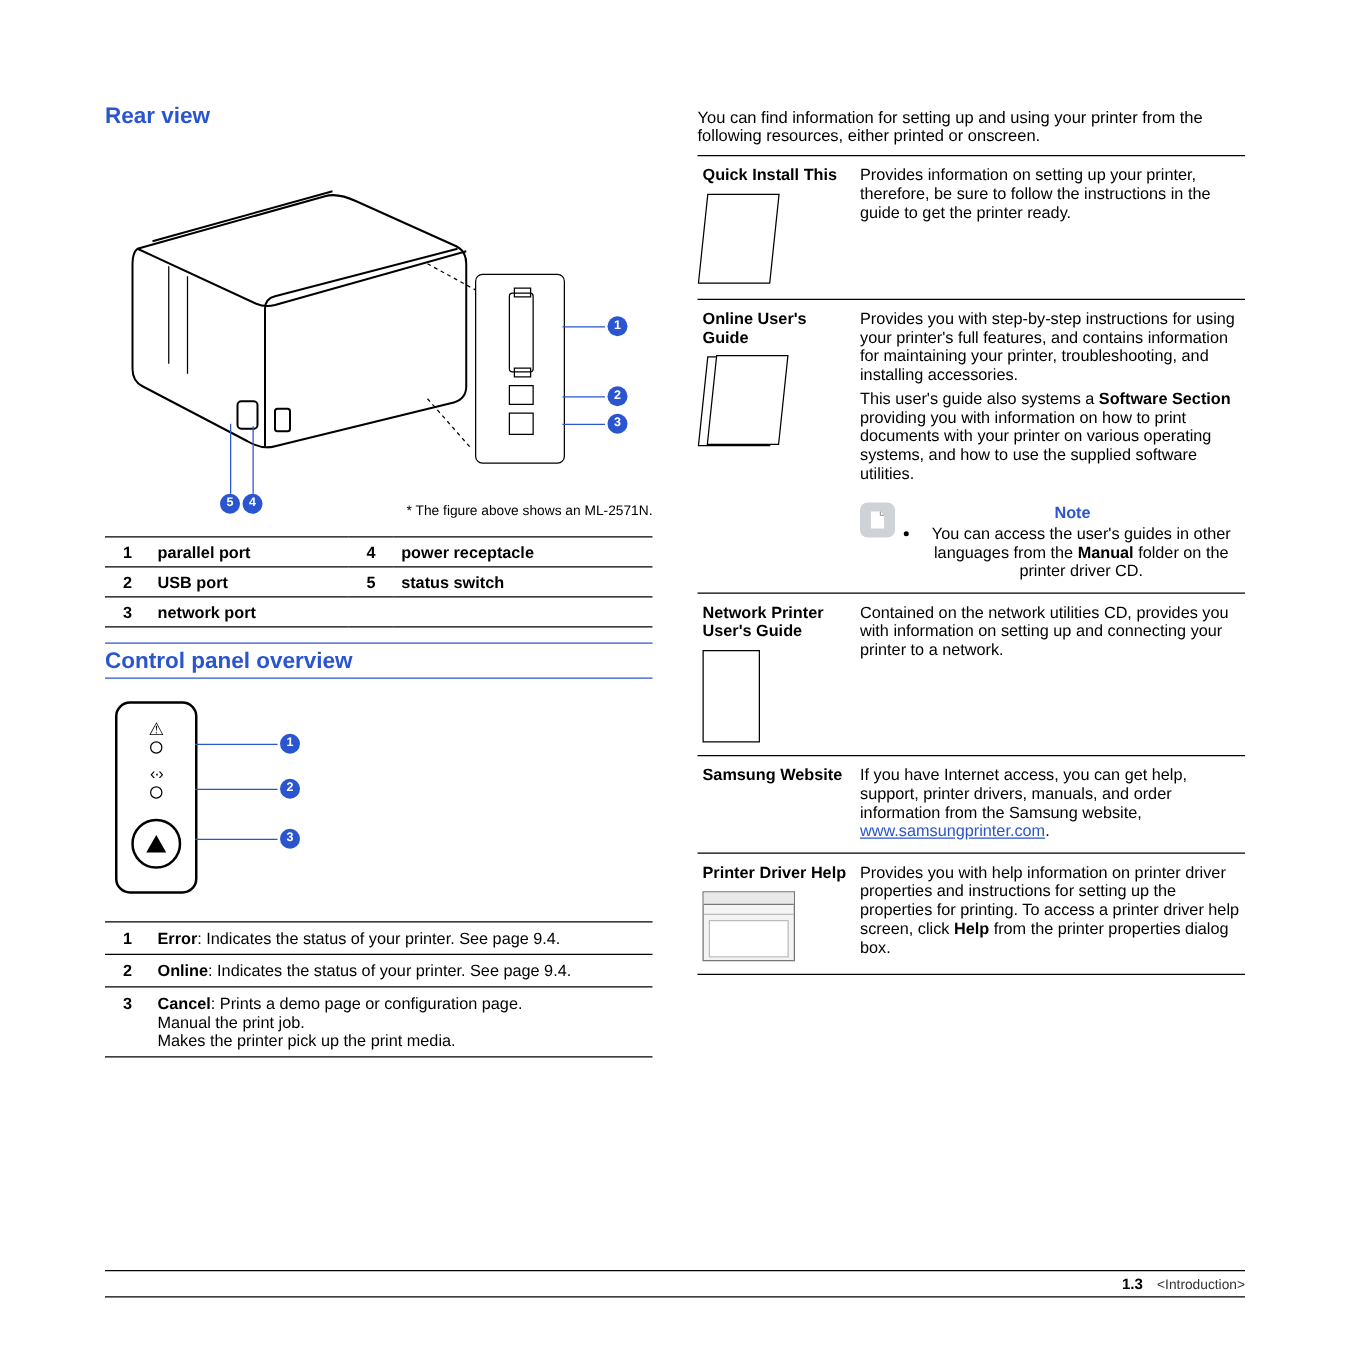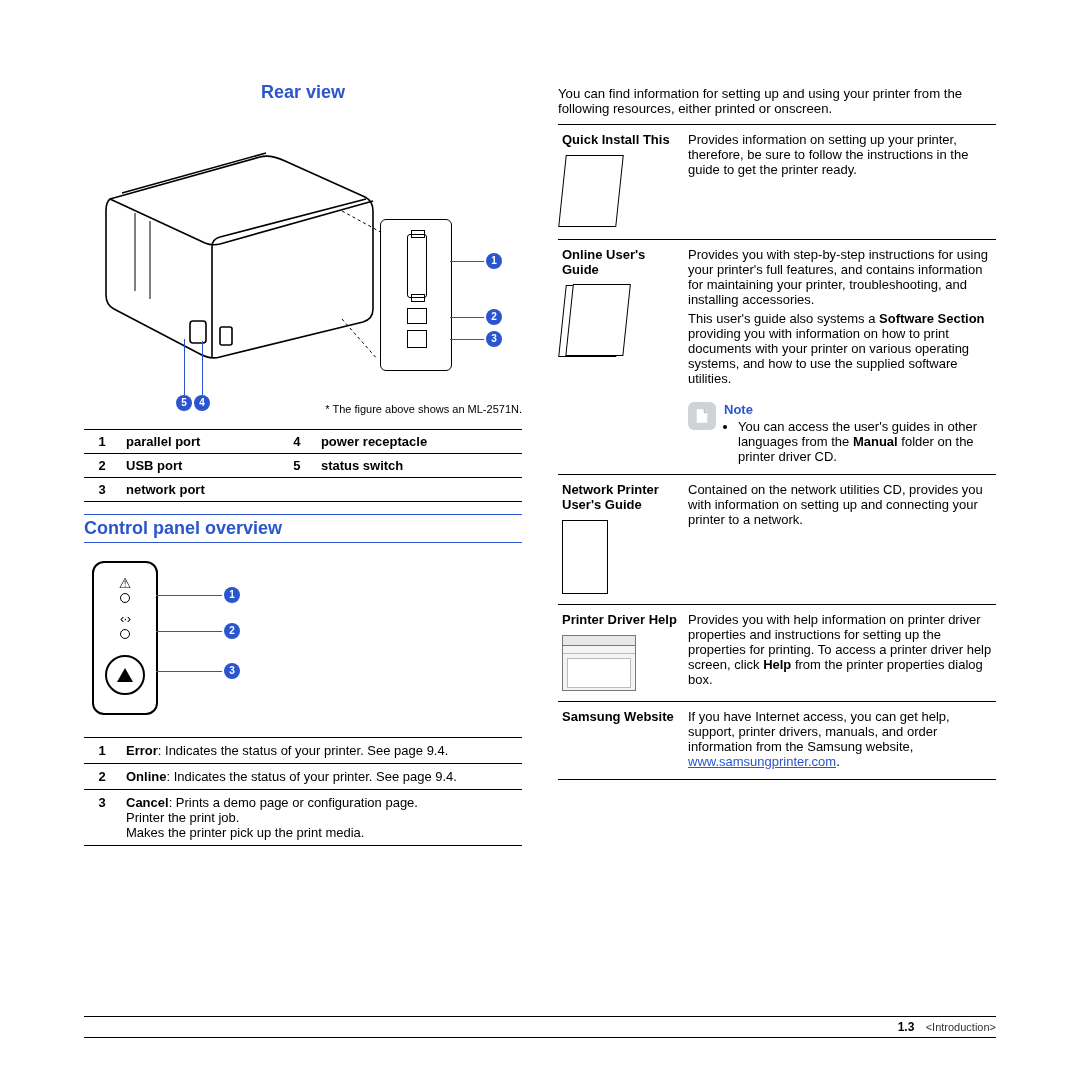--- a/index.html
+++ b/index.html
@@ -24,21 +24,20 @@
   h2.sec{
     color:var(--blue);font-size:18px;font-weight:bold;
     margin:0 0 6px 0;padding:0 0 3px 0;
     border-top:1.5px solid var(--blue);
     border-bottom:1px solid var(--blue);
     padding-top:3px;
   }
   h2.sub{
     color:var(--blue);font-size:18px;font-weight:bold;
     margin:0 0 16px 0;
-    text-align:center;
   }
   p{margin:4px 0;}
   a.link{color:var(--blue);text-decoration:underline;}
   .figwrap{position:relative;width:438px;height:280px;}
   .caption{font-size:11px;text-align:right;margin-top:4px;}
   
   .printer{
     position:absolute;left:6px;top:20px;width:300px;height:220px;
   }
   .printer svg{width:100%;height:100%;}
@@ -98,21 +97,21 @@
   table.res tr:first-child td{border-top:1px solid #000;}
   td.res-l{width:118px;}
   .res-title{font-weight:bold;margin-bottom:8px;}
   .doc-ico{width:56px;height:70px;border:1.6px solid #000;background:#fff;position:relative;}
   .doc-ico.booklet::after{content:"";position:absolute;top:-2px;left:6px;width:56px;height:70px;border:1.6px solid #000;background:#fff;z-index:-1;}
   .doc-ico.manual{width:44px;height:72px;}
   .win-ico{width:72px;height:54px;border:1.4px solid #777;background:#f4f4f4;}
   .win-ico .bar{height:9px;border-bottom:1.2px solid #777;background:#e8e8e8;}
   .win-ico .tool{height:7px;border-bottom:1px solid #bbb;}
   .win-ico .inner{margin:4px;height:28px;border:1px solid #bbb;background:#fff;}
-  .note-row{display:flex;gap:8px;margin-top:16px;}
+  .note-row{display:flex;gap:8px;margin-top:16px;text-align:center;}
   .note-ico{
     width:28px;height:28px;border-radius:6px;background:#cfd3d8;
     display:flex;align-items:center;justify-content:center;flex:none;
   }
   .note-ico svg{width:18px;height:18px;}
   .note-title{color:var(--blue);font-weight:bold;}
   ul.b{margin:2px 0 0 0;padding-left:14px;}
   
   .footer{
     position:absolute;left:84px;bottom:42px;width:912px;
@@ -221,21 +220,21 @@
         <td><b>Error</b><span>: Indicates the status of your printer. See page 9.4.</span></td>
       </tr>
       <tr>
         <td class="num">2</td>
         <td><b>Online</b><span>: Indicates the status of your printer. See page 9.4.</span></td>
       </tr>
       <tr>
         <td class="num">3</td>
         <td>
           <b>Cancel</b><span>: Prints a demo page or configuration page.</span>
-          <div>Printer the print job.</div>
+          <div>Manual the print job.</div>
           <div>Makes the printer pick up the print media.</div>
         </td>
       </tr>
     </tbody>
       </table>
   </div>
 
   <div class="col">
     <p>You can find information for setting up and using your printer from the following resources, either printed or onscreen.</p>
 
@@ -279,38 +278,38 @@
       <tr>
         <td class="res-l">
           <div class="res-title">Network Printer User's Guide</div>
           <div class="doc-ico manual"></div>
         </td>
         <td>Contained on the network utilities CD, provides you with information on setting up and connecting your printer to a network.</td>
       </tr>
 
       <tr>
         <td class="res-l">
+          <div class="res-title">Samsung Website</div>
+        </td>
+        <td>
+          <span>If you have Internet access, you can get help, support, printer drivers, manuals, and order information from the Samsung website, </span><a class="link">www.samsungprinter.com</a><span>.</span>
+        </td>
+      </tr>
+
+      <tr>
+        <td class="res-l">
           <div class="res-title">Printer Driver Help</div>
           <div class="win-ico">
             <div class="bar"></div>
                 <div class="tool"></div>
                 <div class="inner"></div>
           </div>
         </td>
         <td><span>Provides you with help information on printer driver properties and instructions for setting up the properties for printing. To access a printer driver help screen, click </span><b>Help</b><span> from the printer properties dialog box.</span></td>
       </tr>
-
-      <tr>
-        <td class="res-l">
-          <div class="res-title">Samsung Website</div>
-        </td>
-        <td>
-          <span>If you have Internet access, you can get help, support, printer drivers, manuals, and order information from the Samsung website, </span><a class="link">www.samsungprinter.com</a><span>.</span>
-        </td>
-      </tr>
       </tbody>
     </table>
   </div>
 </div>
 
 <div class="footer">
   <span class="pg">1.3</span>
   <span class="ch">&lt;Introduction&gt;</span>
 </div>
 

